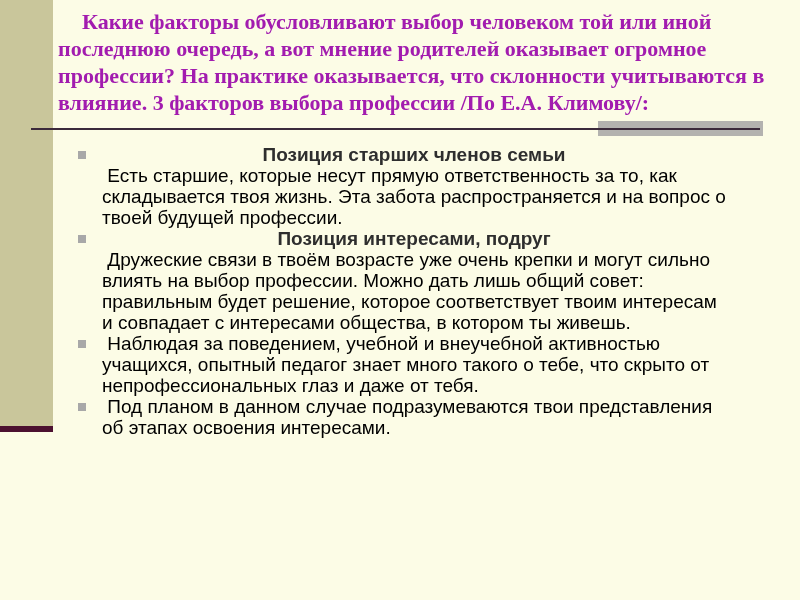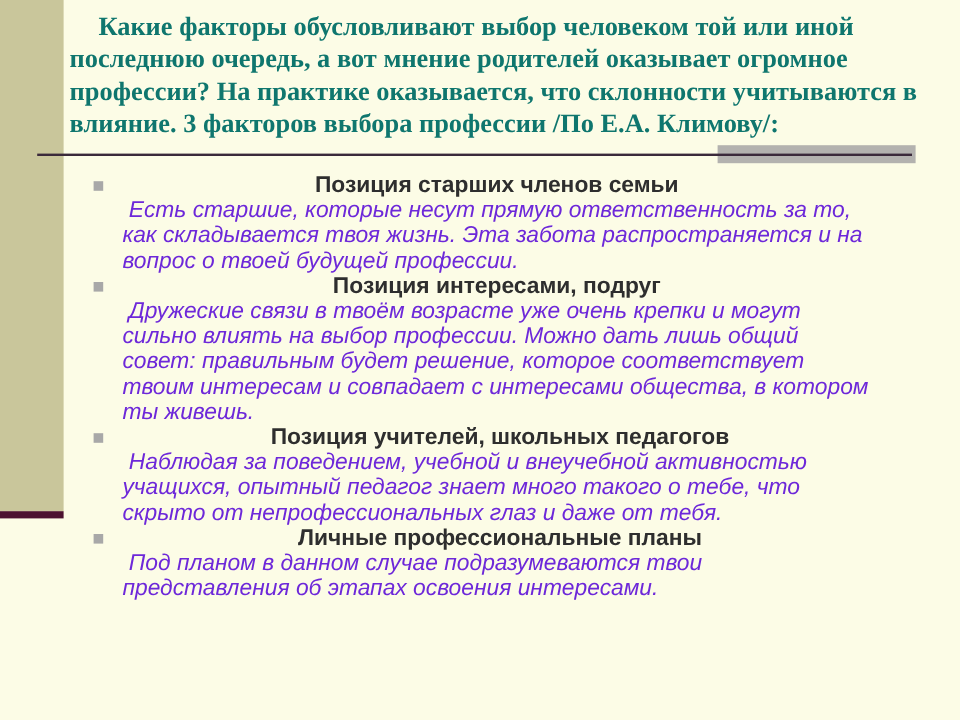--- a/index.html
+++ b/index.html
@@ -24,21 +24,21 @@
     background: #4C1130;
   }
   .title {
     position: absolute;
     left: 58px; top: 8px;
     width: 716px;
     font-family: "Liberation Serif", "DejaVu Serif", serif;
     font-weight: bold;
     font-size: 22px;
     line-height: 27px;
-    color: #0f766e;
+    color: #a21caf;
   }
   .title-line { white-space: pre; }
   .title-line.first { text-indent: 24px; }
   .divider-block {
     position: absolute;
     left: 598px; top: 121px;
     width: 165px; height: 15px;
     background: #B3B2AF;
     z-index: 1;
   }
@@ -68,23 +68,22 @@
     font-weight: bold;
     font-size: 19px;
     line-height: 21px;
     color: #2E2E2E;
     white-space: pre-wrap;
     text-align: center;
   }
   .item-body {
     font-size: 19px;
     line-height: 21px;
-    color: #6d28d9;
+    color: #000000;
     white-space: pre-wrap;
-    font-style: italic;
   }
 </style>
 </head>
 <body>
 
 <div class="slide">
   <div class="sidebar"></div>
   <div class="sidebar-accent"></div>
 
   <div class="title">
@@ -111,27 +110,25 @@
       <span class="marker"></span>
       <div class="item-text">
         <div class="item-heading">Позиция интересами, подруг</div>
         <div class="item-body"> Дружеские связи в твоём возрасте уже очень крепки и могут сильно влиять на выбор профессии. Можно дать лишь общий совет: правильным будет решение, которое соответствует твоим интересам и совпадает с интересами общества, в котором ты живешь.</div>
       </div>
     </div>
 
     <div class="item">
       <span class="marker"></span>
       <div class="item-text">
-        <div class="item-heading"> Позиция учителей, школьных педагогов</div>
         <div class="item-body"> Наблюдая за поведением, учебной и внеучебной активностью учащихся, опытный педагог знает много такого о тебе, что скрыто от непрофессиональных глаз и даже от тебя.</div>
       </div>
     </div>
 
     <div class="item">
       <span class="marker"></span>
       <div class="item-text">
-        <div class="item-heading"> Личные профессиональные планы</div>
         <div class="item-body"> Под планом в данном случае подразумеваются твои представления об этапах освоения интересами.</div>
       </div>
     </div>
 
   </div>
 </div>
 
 </body></html>

